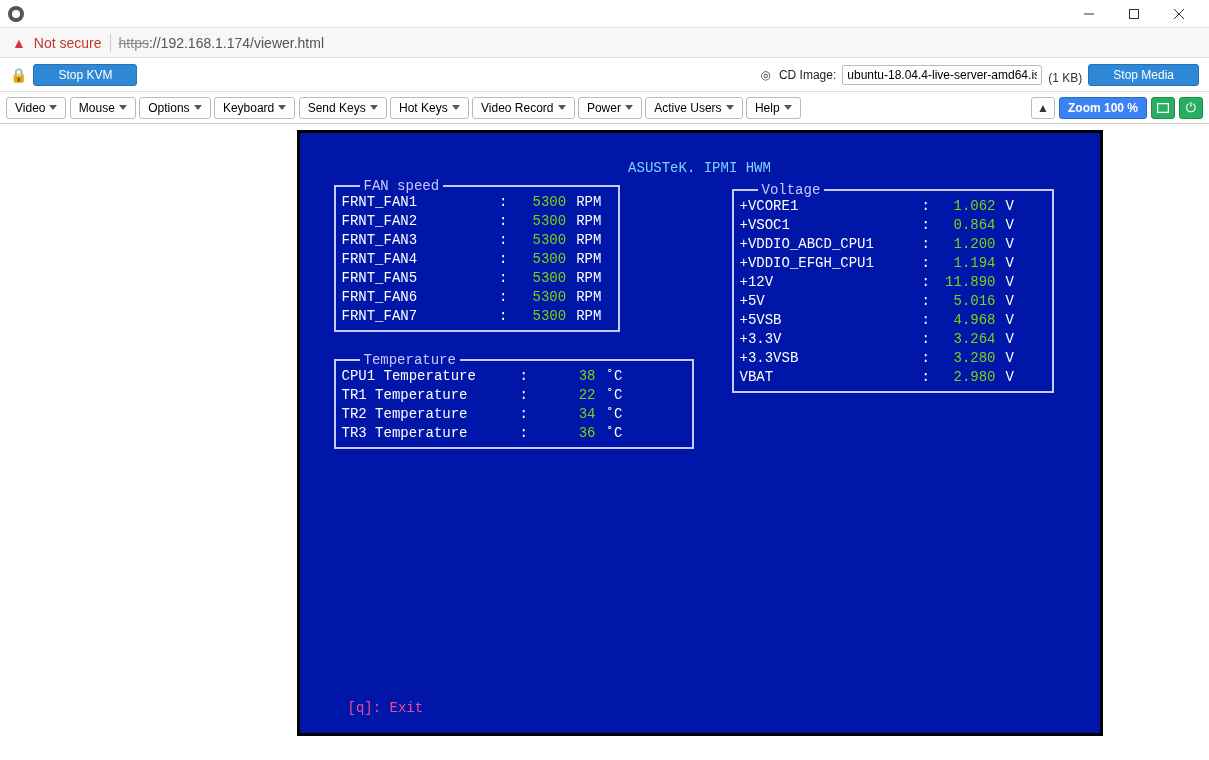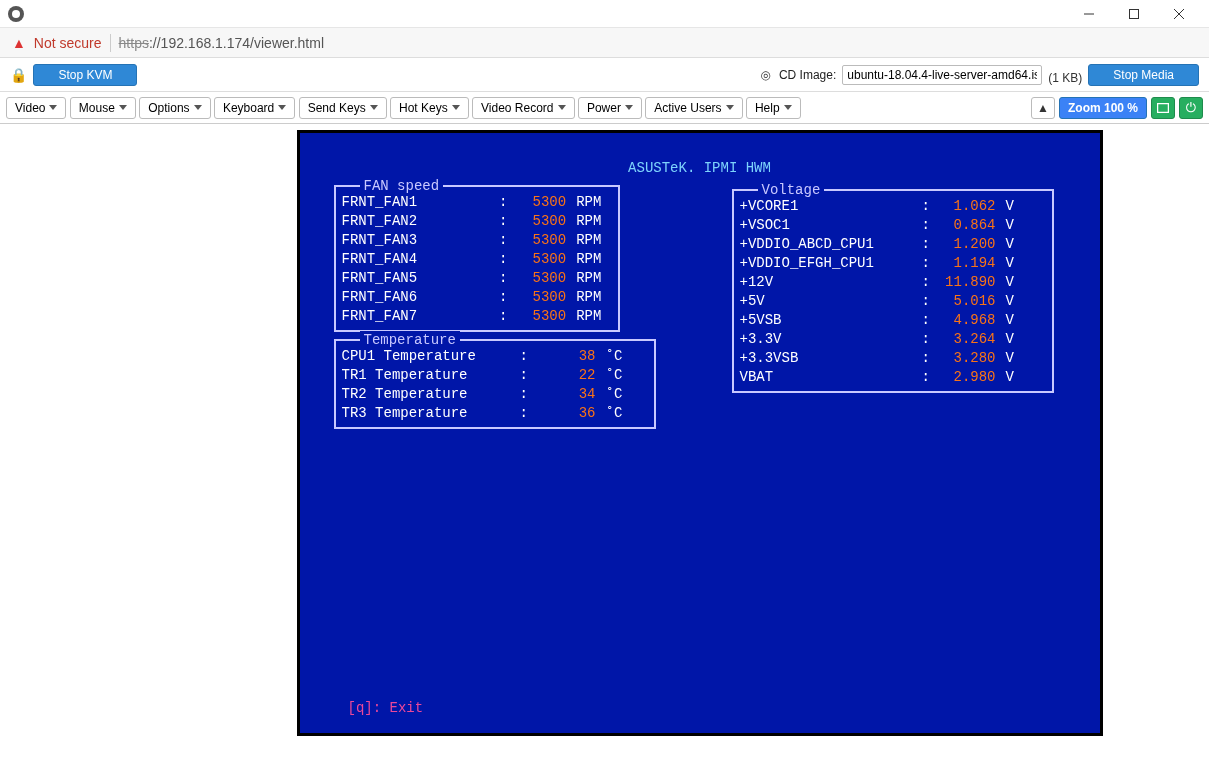--- a/index.html
+++ b/index.html
@@ -181,32 +181,32 @@
   }
   .panel .legend {
     position: absolute;
     top: -10px;
     background: #0016a8;
     padding: 0 4px;
     color: #c8c8ff;
   }
   .panel-fan { top: 52px; left: 34px; width: 286px; }
   .panel-fan .legend { left: 24px; }
-  .panel-temp { top: 206px; left: 34px; width: 322px; }
+  .panel-temp { top: 226px; left: 34px; width: 360px; }
   .panel-temp .legend { left: 24px; }
   .panel-volt { top: 56px; left: 432px; width: 322px; }
   .panel-volt .legend { left: 24px; }
   .row {
     display: flex;
     white-space: pre;
     color: #fff;
   }
   .c-label { width: 178px; color:#fff; }
   .c-colon { width: 16px; color:#fff; }
-  .c-val { width: 60px; text-align: right; color:#f97316; }
+  .c-val { width: 60px; text-align: right; color:#84cc16; }
   .c-unit { width: 50px; padding-left: 10px; color:#fff; }
   .panel-volt .c-label { width: 182px; }
   .panel-volt .c-val { width: 58px; }
   .panel-volt .c-unit { width: 40px; }
   .exit-hint {
     position: absolute;
     bottom: 15px;
     left: 48px;
     color: #ec4899;
   }

